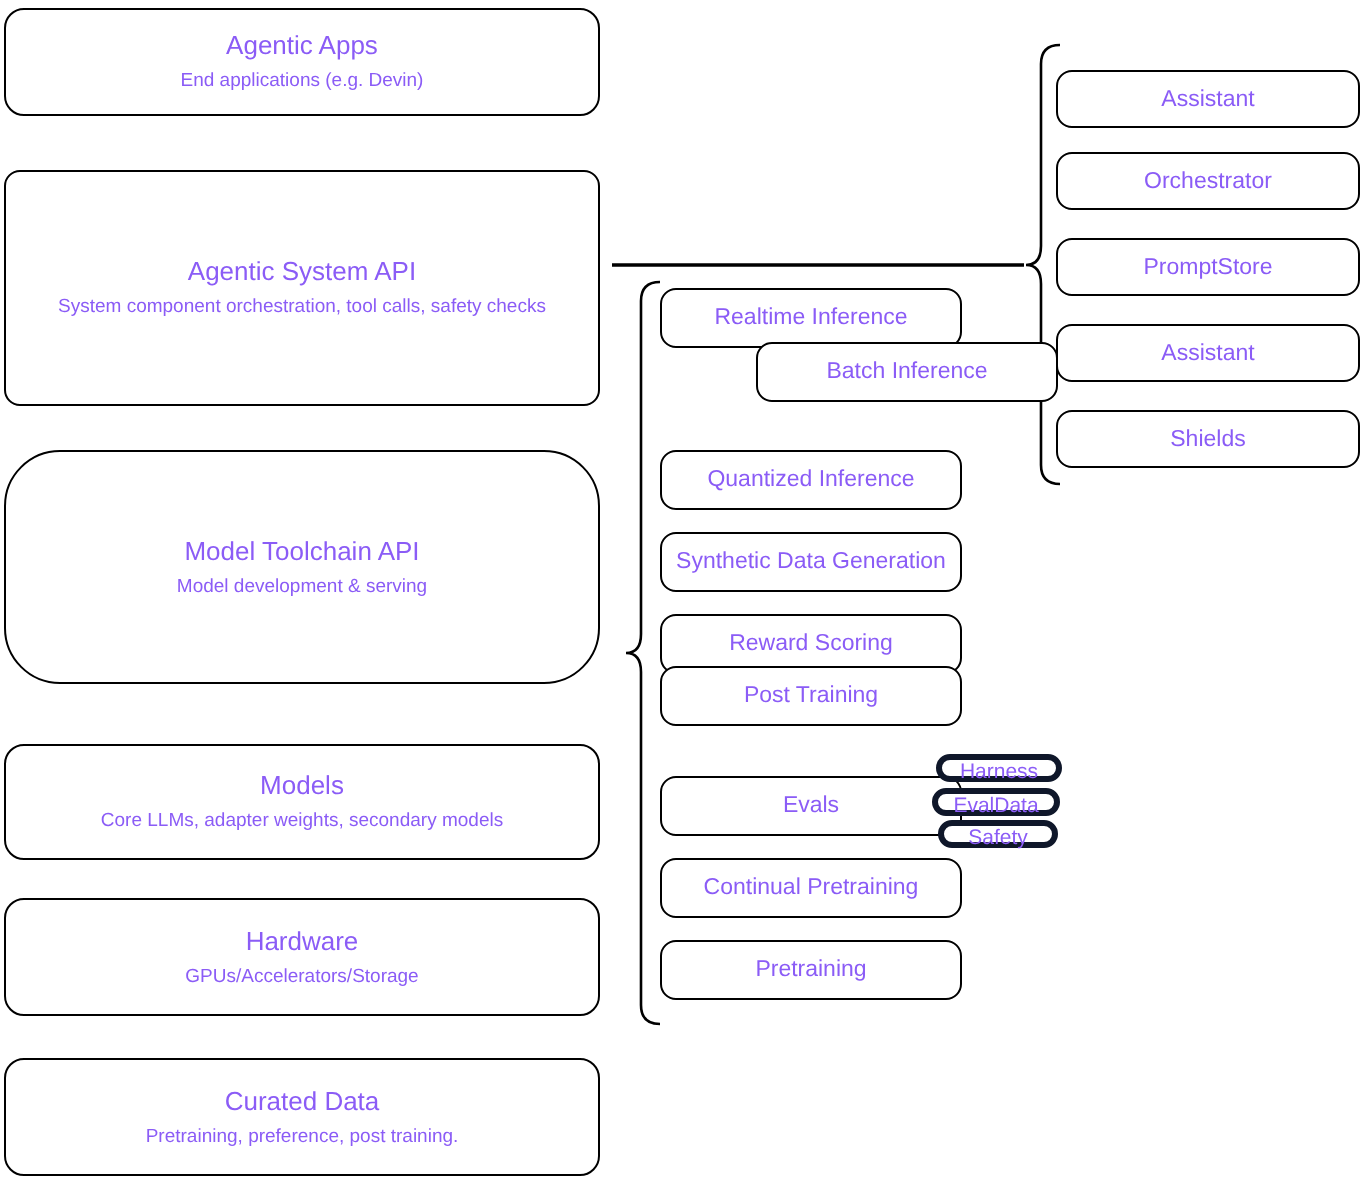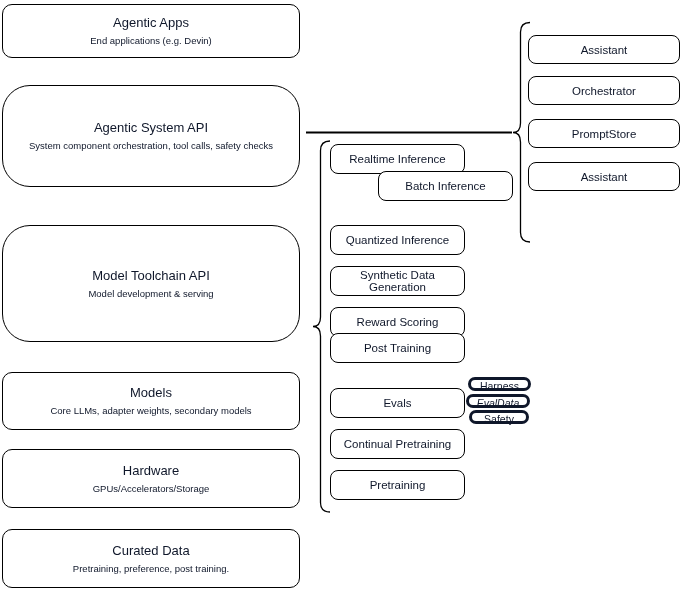--- a/index.html
+++ b/index.html
@@ -2,21 +2,21 @@
 <html><head>
 <meta charset="utf-8">
 <style>
   html, body { margin: 0; padding: 0; background: #ffffff; }
   .canvas {
     position: relative;
     width: 682px;
     height: 591px;
     background: #ffffff;
     font-family: "Liberation Sans", sans-serif;
-    color: #0f172a;
+    color: #8b5cf6;
     overflow: hidden;
   }
   svg.links {
     position: absolute;
     left: 0; top: 0;
     width: 682px; height: 591px;
     pointer-events: none;
   }
   .node {
     position: absolute;
@@ -30,29 +30,29 @@
     width: 298px;
     display: flex;
     flex-direction: column;
     align-items: center;
     justify-content: center;
     text-align: center;
   }
   .lbox .ltitle { font-size: 13px; line-height: 15px; }
   .lbox .lsub   { font-size: 9.5px; line-height: 12px; margin-top: 5px; padding: 0 14px; }
   .lb1 { top: 4px;   height: 54px;  border-radius: 10px; }
-  .lb2 { top: 85px;  height: 102px; border-radius: 28px; }
+  .lb2 { top: 85px;  height: 118px; border-radius: 8px; }
   .lb3 { top: 225px; height: 117px; border-radius: 28px; }
   .lb4 { top: 372px; height: 58px;  border-radius: 10px; }
   .lb5 { top: 449px; height: 59px;  border-radius: 10px; }
   .lb6 { top: 529px; height: 59px;  border-radius: 10px; }
   
   .mbox {
     left: 330px;
-    width: 135px;
+    width: 151px;
     height: 30px;
     border-radius: 8px;
     display: flex;
     align-items: center;
     justify-content: center;
     font-size: 11.5px;
     text-align: center;
   }
   .mb1 { top: 144px; } .mb2 { top: 171px; margin-left: 48px; } .mb3 { top: 225px; }
   .mb4 { top: 266px; } .mb5 { top: 307px; } .mb6 { top: 333px; }
@@ -78,21 +78,21 @@
     border: 3px solid #0f172a;
     box-sizing: border-box;
     border-radius: 8px;
     display: flex;
     align-items: flex-start;
     justify-content: center;
     font-size: 10.5px;
     line-height: 12px;
   }
   .p1 { left: 468px; top: 377px; width: 63px; height: 14px; }
-  .p2 { left: 466px; top: 394px; width: 64px; height: 14px; font-style: italic; }
+  .p2 { left: 466px; top: 394px; width: 64px; height: 14px; }
   .p3 { left: 469px; top: 410px; width: 60px; height: 14px; }
 </style>
 </head>
 <body>
 
 <div class="canvas">
 
   <svg class="links" viewBox="0 0 682 591" xmlns="http://www.w3.org/2000/svg">
     <path d="M306,132.5 L512,132.5" stroke="#000000" stroke-width="1.8" fill="none"></path>
     <path d="M330,141 Q320.5,141 320.5,150.5 L320.5,317 Q320.5,326.5 313,326.5 Q320.5,326.5 320.5,336 L320.5,502.5 Q320.5,512 330,512" stroke="#000000" stroke-width="1.3" fill="none"></path>
@@ -167,14 +167,17 @@
   </div>
   <div class="node rbox rb2">
     <span>Orchestrator</span>
   </div>
   <div class="node rbox rb3">
     <span>PromptStore</span>
   </div>
   <div class="node rbox rb4">
     <span>Assistant</span>
   </div>
+  <div class="node rbox rb5">
+    <span>Shields</span>
+  </div>
 
 </div>
 
 </body></html>

